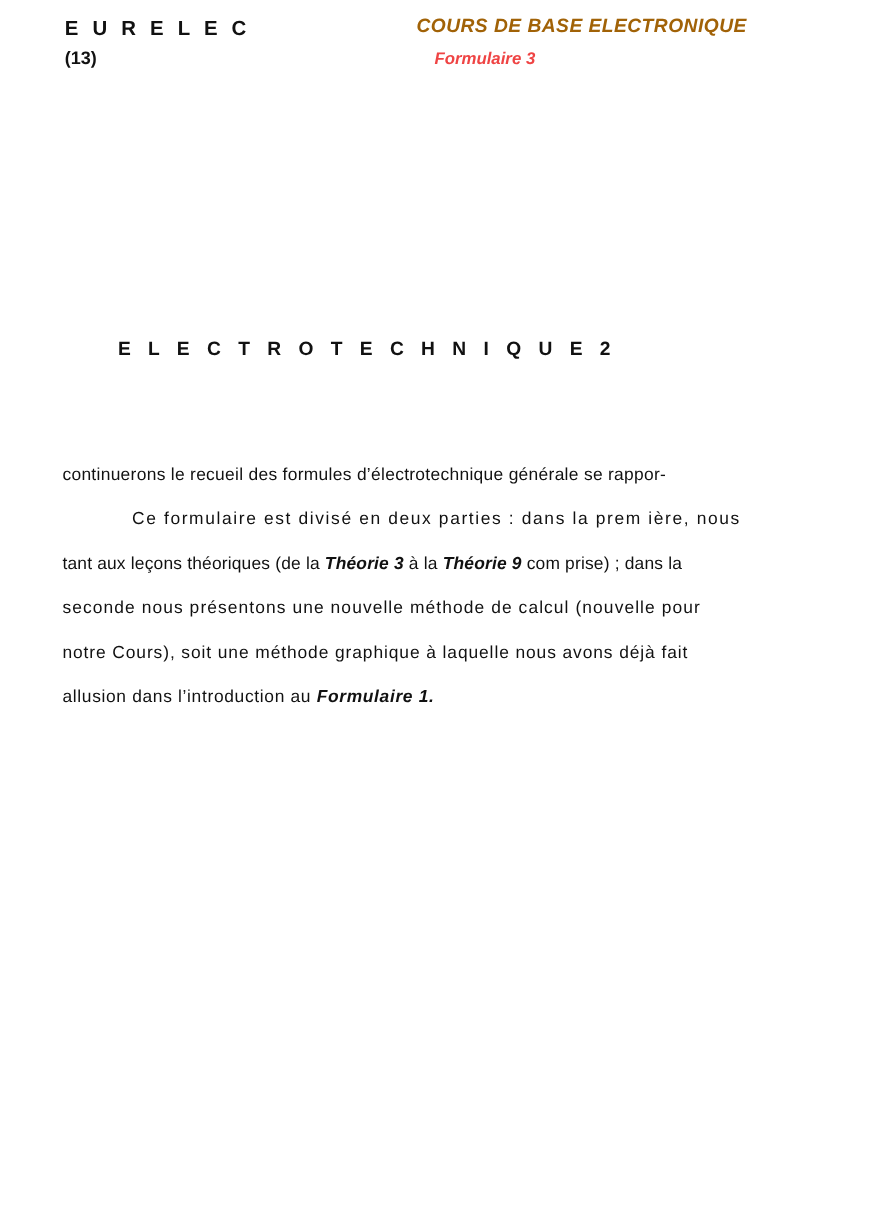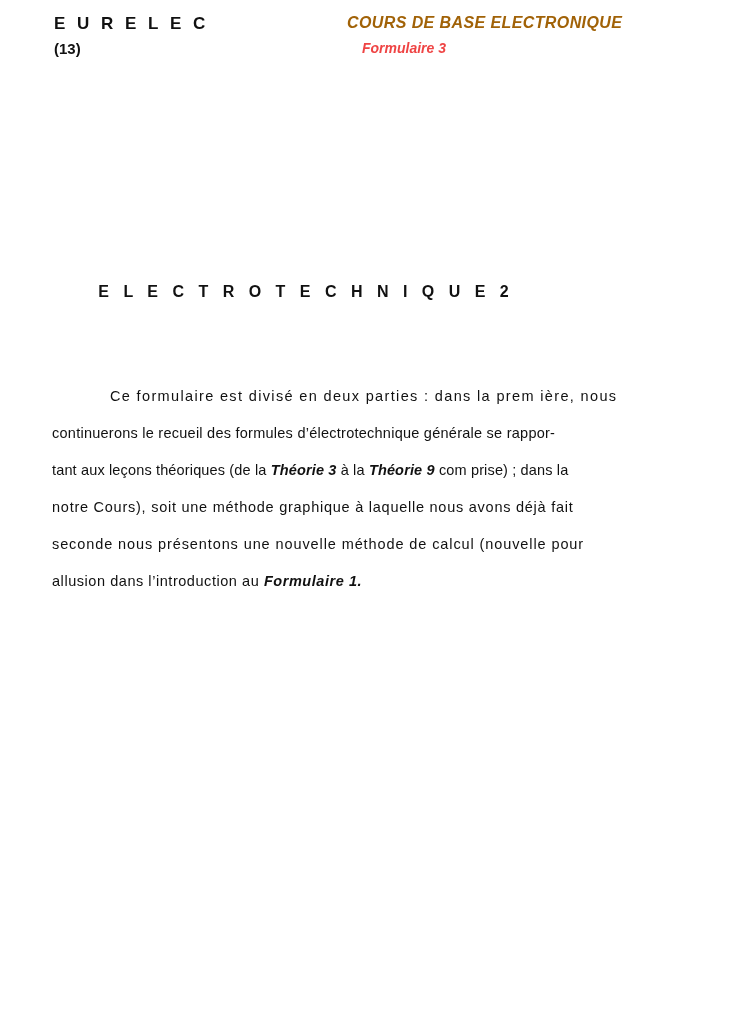--- a/index.html
+++ b/index.html
@@ -133,21 +133,21 @@
   <div class="header">
     <div class="brand">E U R E L E C</div>
     <div class="page-number">(13)</div>
     <div class="course-title">COURS DE BASE ELECTRONIQUE</div>
     <div class="form-label">Formulaire 3</div>
   </div>
 
   <div class="doc-title">E L E C T R O T E C H N I Q U E   2</div>
 
   <div class="body-text">
+      <span class="body-line ls-2"><span>continuerons  le  recueil  des  formules  d’électrotechnique  générale  se  rappor-</span></span>
       <span class="body-line ls-1"><span class="indent"></span><span>Ce  formulaire  est  divisé  en  deux  parties : dans  la  prem ière,  nous</span></span>
-      <span class="body-line ls-2"><span>continuerons  le  recueil  des  formules  d’électrotechnique  générale  se  rappor-</span></span>
       <span class="body-line ls-3"><span>tant aux leçons théoriques (de la </span><span class="ital">Théorie 3</span><span> à la </span><span class="ital">Théorie 9</span><span> com prise) ; dans la</span></span>
+      <span class="body-line ls-4"><span>seconde  nous  présentons  une  nouvelle  méthode  de  calcul  (nouvelle  pour</span></span>
       <span class="body-line ls-5"><span>notre  Cours),  soit  une  méthode  graphique  à  laquelle  nous  avons  déjà  fait</span></span>
-      <span class="body-line ls-4"><span>seconde  nous  présentons  une  nouvelle  méthode  de  calcul  (nouvelle  pour</span></span>
       <span class="body-line ls-6"><span>allusion  dans  l’introduction  au  </span><span class="ital">Formulaire   1.</span></span>
     </div>
 
 </div>
 
 </body></html>

